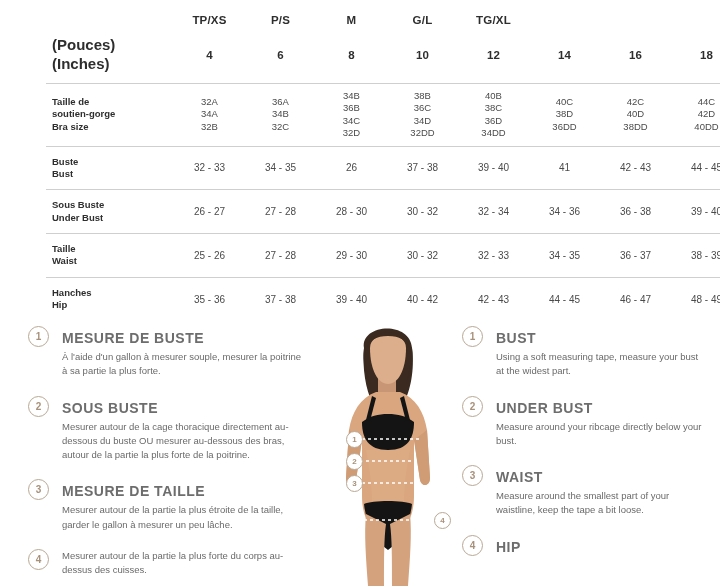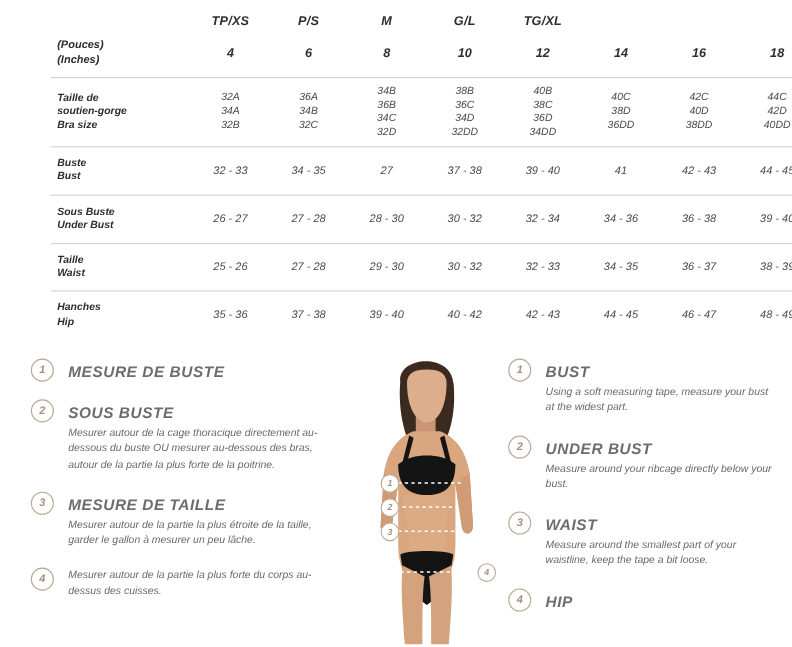--- a/index.html
+++ b/index.html
@@ -7,21 +7,20 @@
     margin: 0; padding: 0;
     width: 720px; height: 588px;
     background: #ffffff;
     font-family: "Liberation Sans", sans-serif;
     color: #3c3c3c;
   }
   .page {
     position: relative;
     width: 720px; height: 588px;
     overflow: hidden;
-    font-style: italic;
   }
 
   
   .table-wrap {
     position: absolute;
     left: 46px; top: 14px;
     width: 628px;
   }
   table.size-table {
     width: 100%;
@@ -44,21 +43,21 @@
     font-size: 11.5px;
     font-weight: bold;
     color: #2e2e2e;
     letter-spacing: .2px;
   }
   tr.head-inches td {
     padding-bottom: 9px;
     border-bottom: 1px solid #cfcfcf;
   }
   tr.head-inches .col-label {
-    font-size: 10px;
+    font-size: 15px;
     font-weight: bold;
     color: #2e2e2e;
     line-height: 1.25;
   }
   tr.head-inches .size-col {
     font-size: 11.5px;
     font-weight: bold;
     color: #2e2e2e;
   }
 
@@ -230,21 +229,21 @@
             </td>
         </tr>
 
         <tr class="data-row">
           <td class="col-label">
             <span class="lbl-line">Buste</span>
             <span class="lbl-line">Bust</span>
           </td>
           <td class="size-col">32 - 33</td>
           <td class="size-col">34 - 35</td>
-          <td class="size-col">27</td>
+          <td class="size-col">26</td>
           <td class="size-col">37 - 38</td>
           <td class="size-col">39 - 40</td>
           <td class="size-col">41</td>
           <td class="size-col">42 - 43</td>
           <td class="size-col">44 - 45</td>
         </tr>
 
         <tr class="data-row">
           <td class="col-label">
             <span class="lbl-line">Sous Buste</span>
@@ -292,20 +291,21 @@
       </tbody>
     </table>
   </div>
 
   <div class="instructions">
 
     <div class="col-fr">
       <div class="step">
         <div class="num">1</div>
         <div class="title">MESURE DE BUSTE</div>
+        <div class="body">À l'aide d'un gallon à mesurer souple, mesurer la poitrine à sa partie la plus forte.</div>
       </div>
       <div class="step">
         <div class="num">2</div>
         <div class="title">SOUS BUSTE</div>
         <div class="body">Mesurer autour de la cage thoracique directement au-dessous du buste OU mesurer au-dessous des bras, autour de la partie la plus forte de la poitrine.</div>
       </div>
       <div class="step">
         <div class="num">3</div>
         <div class="title">MESURE DE TAILLE</div>
         <div class="body">Mesurer autour  de la partie la plus étroite de la taille, garder le gallon à mesurer un peu lâche.</div>

